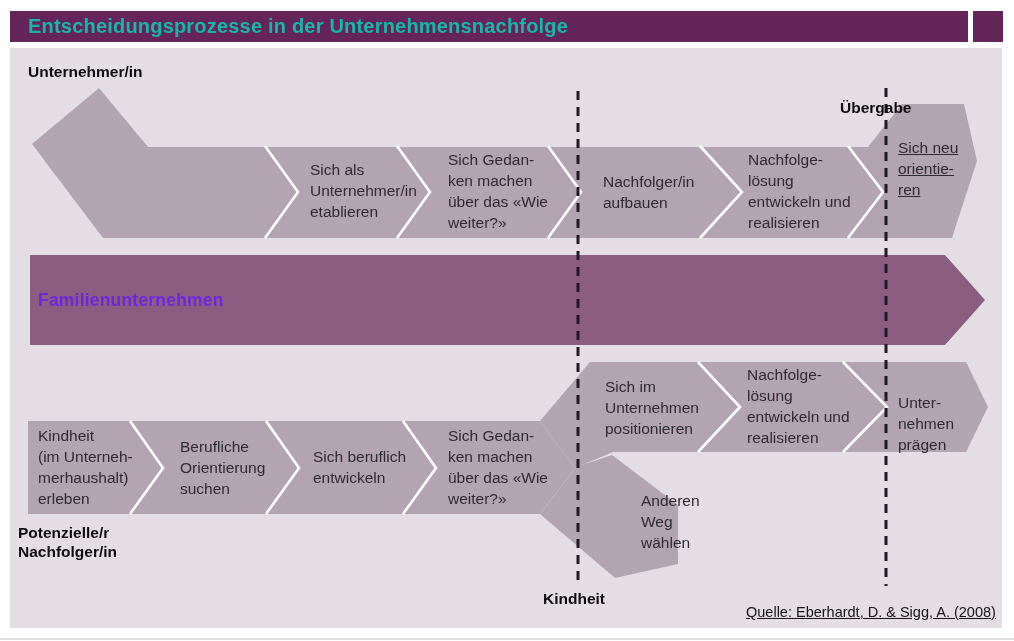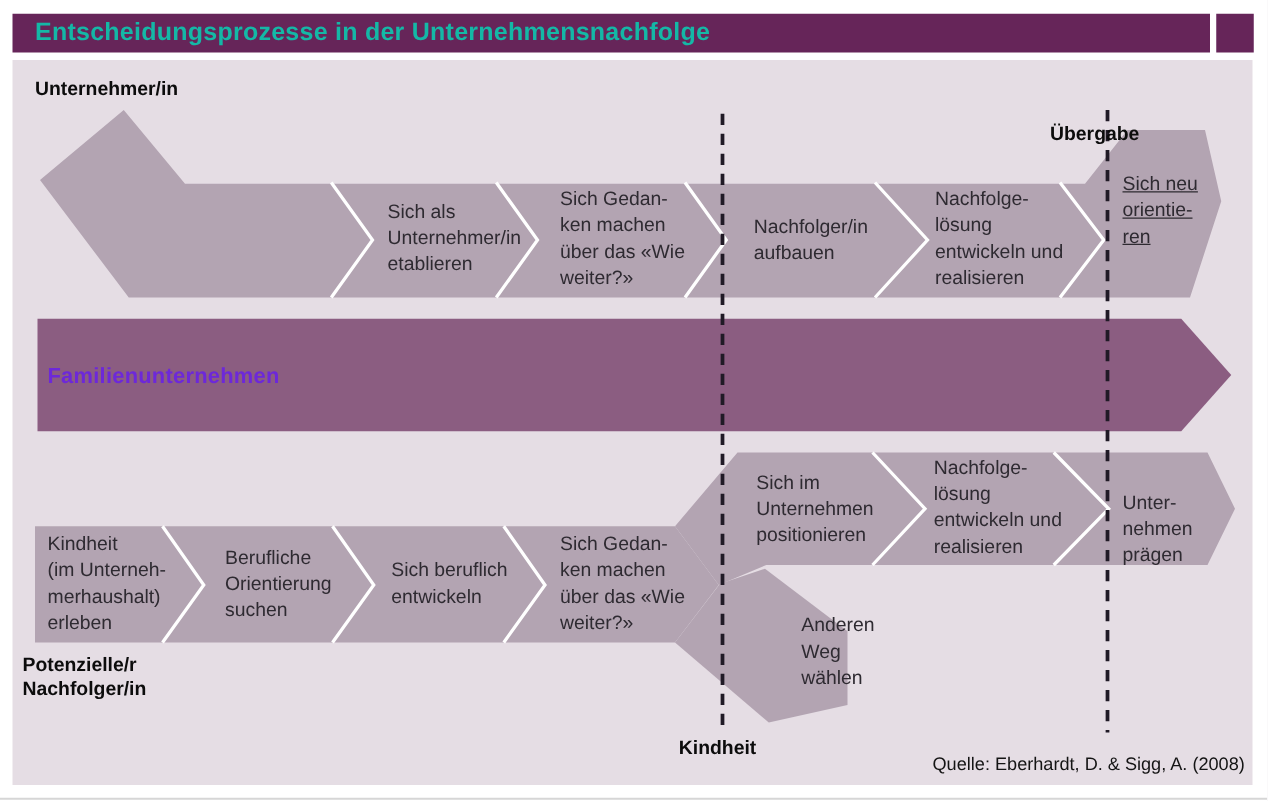--- a/index.html
+++ b/index.html
@@ -38,21 +38,21 @@
     position:absolute;
     font-size:15.5px;line-height:19px;font-weight:bold;color:#0c0c0c;
     white-space:pre-line;
   }
   .lbl-family{
     position:absolute;left:38px;top:290px;
     font-size:17.5px;font-weight:bold;color:#6d28d9;letter-spacing:0.2px;
   }
   .source{
     position:absolute;left:746px;top:604px;
-    font-size:14.5px;color:#141414;
+    font-size:14.5px;color:#141414;text-decoration:underline;
   }
 </style>
 </head>
 <body>
 
 <div class="page">
 
   <div class="title-bar">
     <span>Entscheidungsprozesse in der Unternehmensnachfolge</span>
   </div>

